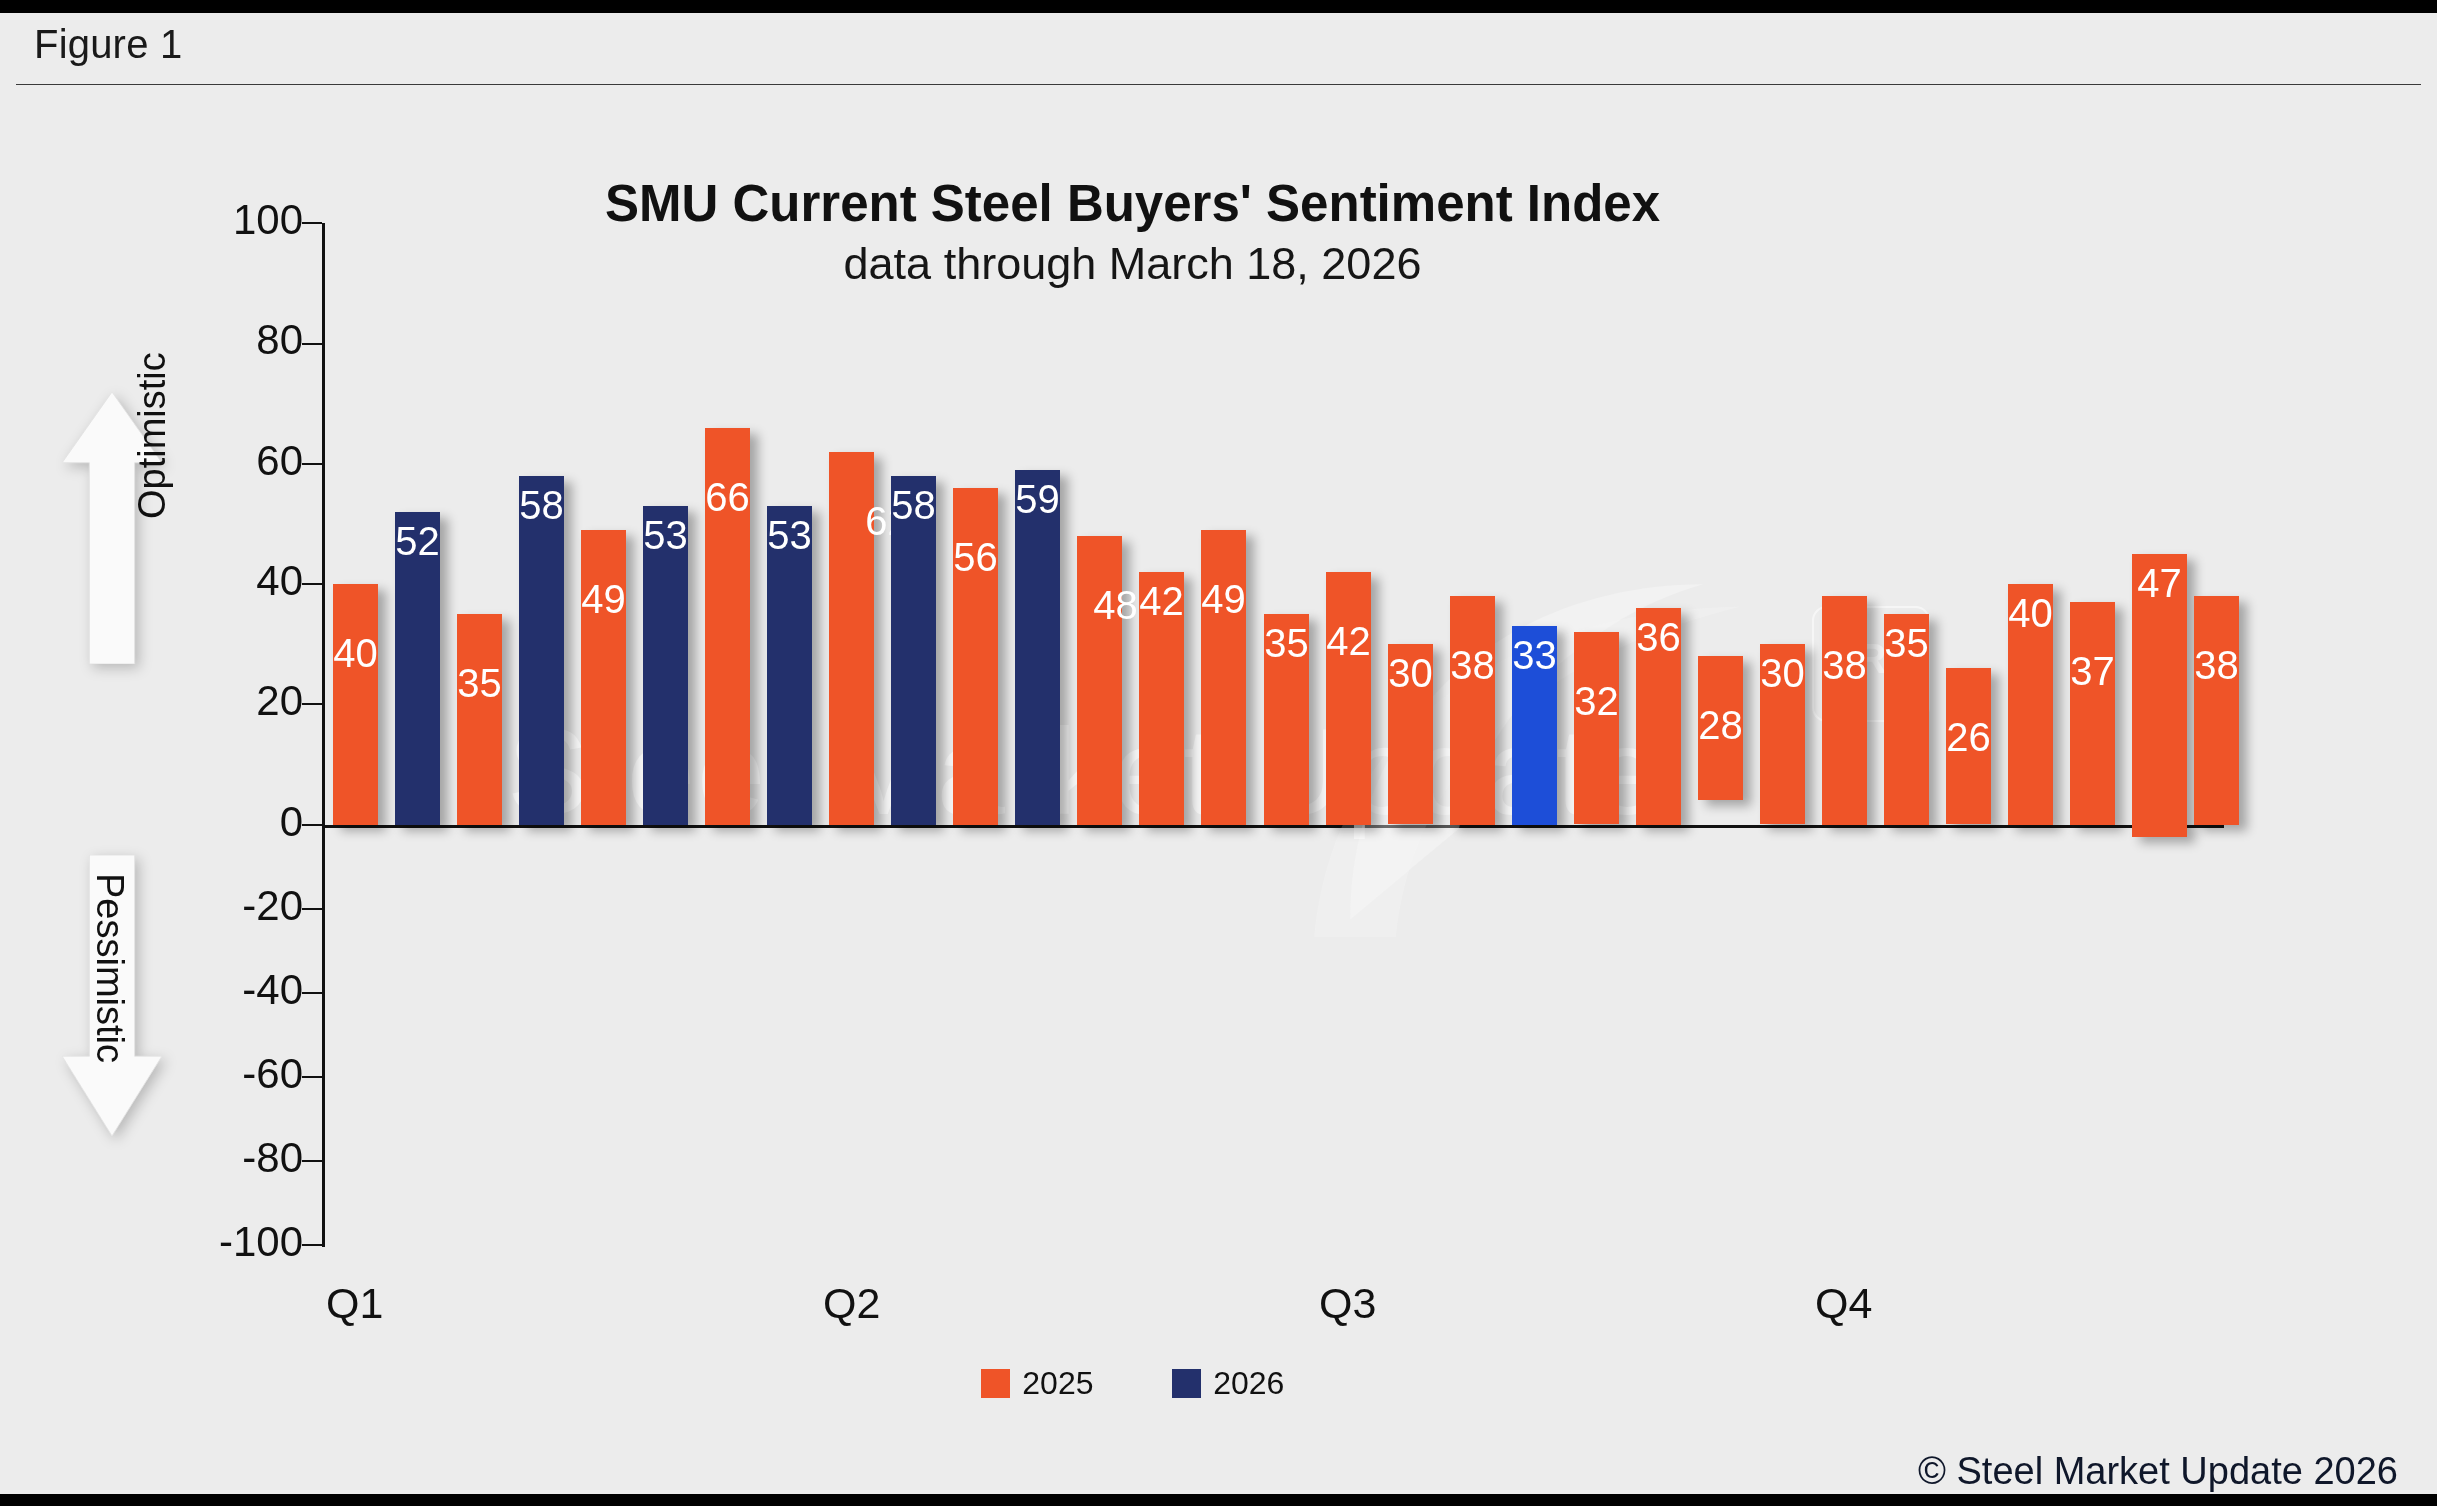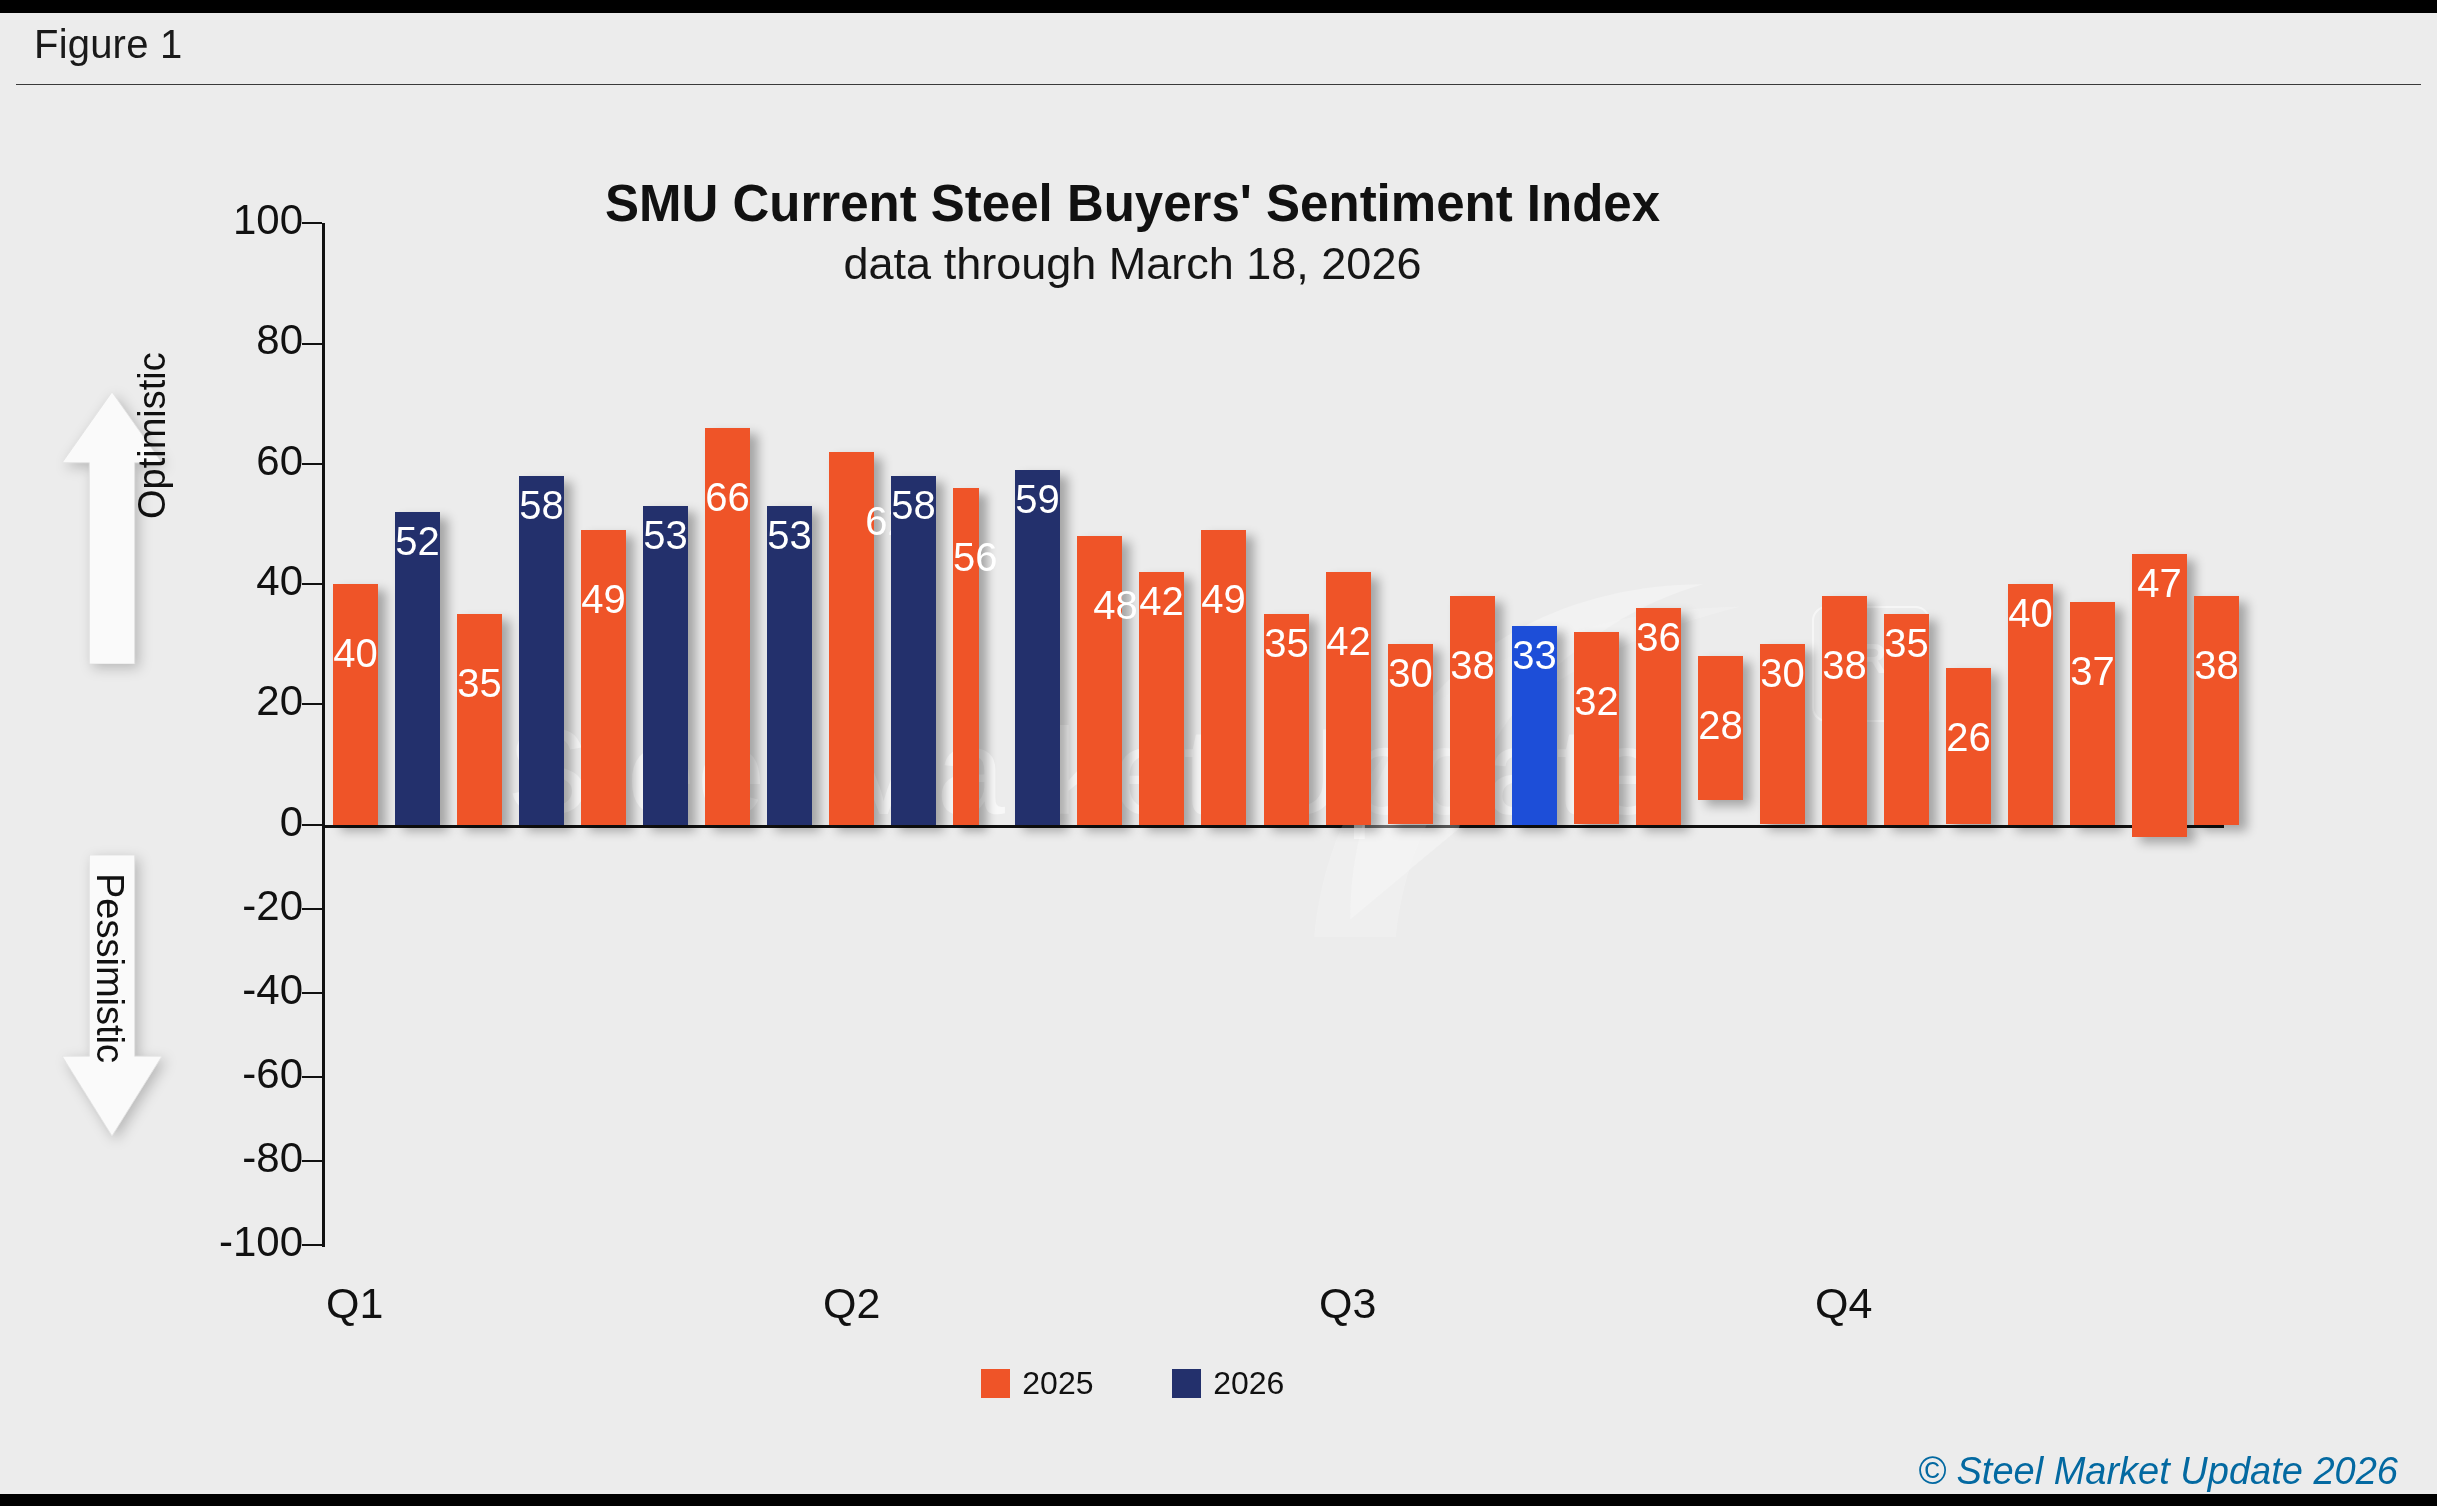--- a/index.html
+++ b/index.html
@@ -223,23 +223,22 @@
     color: #111111;
     white-space: nowrap;
   }
 
   
   .copyright {
     position: absolute;
     right: 40px;
     top: 1437px;
     font-size: 38px;
-    color: #0369a1;
-    white-space: nowrap;
-    font-style: italic;
+    color: #0f172a;
+    white-space: nowrap;
   }
 </style>
 </head>
 <body>
 
 <div class="figure-frame">
 
   <div class="figure-header">
     <div class="figure-label">Figure 1</div>
   </div>
@@ -314,21 +313,21 @@
         </div>
         <div class="bar" style="left: 767px; top: 493px; width: 45px; height: 319px; background: rgb(35, 48, 108);">
           <span class="bar-value" style="top: 7.2px;">53</span>
         </div>
         <div class="bar" style="left: 829px; top: 439px; width: 45px; height: 373px; background: rgb(239, 84, 40);">
           <span class="bar-value" style="top: 47px; padding-left: 36px;">62</span>
         </div>
         <div class="bar" style="left: 891px; top: 463px; width: 45px; height: 349px; background: rgb(35, 48, 108);">
           <span class="bar-value" style="top: 7.2px;">58</span>
         </div>
-        <div class="bar" style="left: 953px; top: 475px; width: 26px; height: 337px; background: rgb(239, 84, 40);">
+        <div class="bar" style="left: 953px; top: 475px; width: 45px; height: 337px; background: rgb(239, 84, 40);">
           <span class="bar-value" style="top: 47px;">56</span>
         </div>
         <div class="bar" style="left: 1015px; top: 457px; width: 45px; height: 355px; background: rgb(35, 48, 108);">
           <span class="bar-value" style="top: 7.2px;">59</span>
         </div>
         <div class="bar" style="left: 1077px; top: 523px; width: 45px; height: 289px; background: rgb(239, 84, 40);">
           <span class="bar-value" style="top: 47px; margin-left: 16px;">48</span>
         </div>
         <div class="bar" style="left: 1139px; top: 559px; width: 45px; height: 253px; background: rgb(239, 84, 40);">
           <span class="bar-value" style="top: 7.2px;">42</span>

